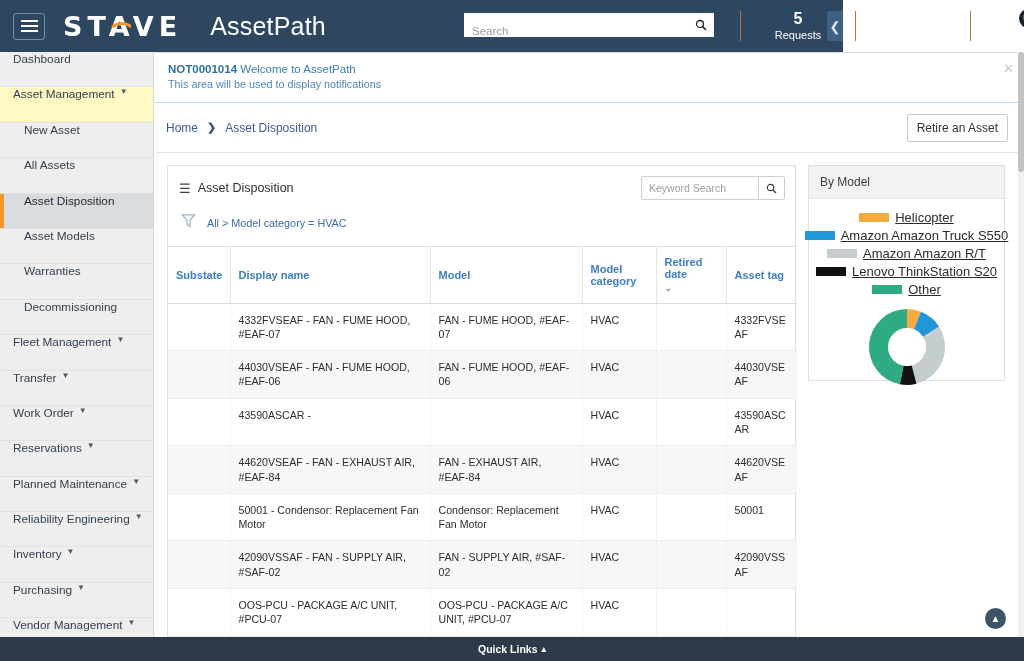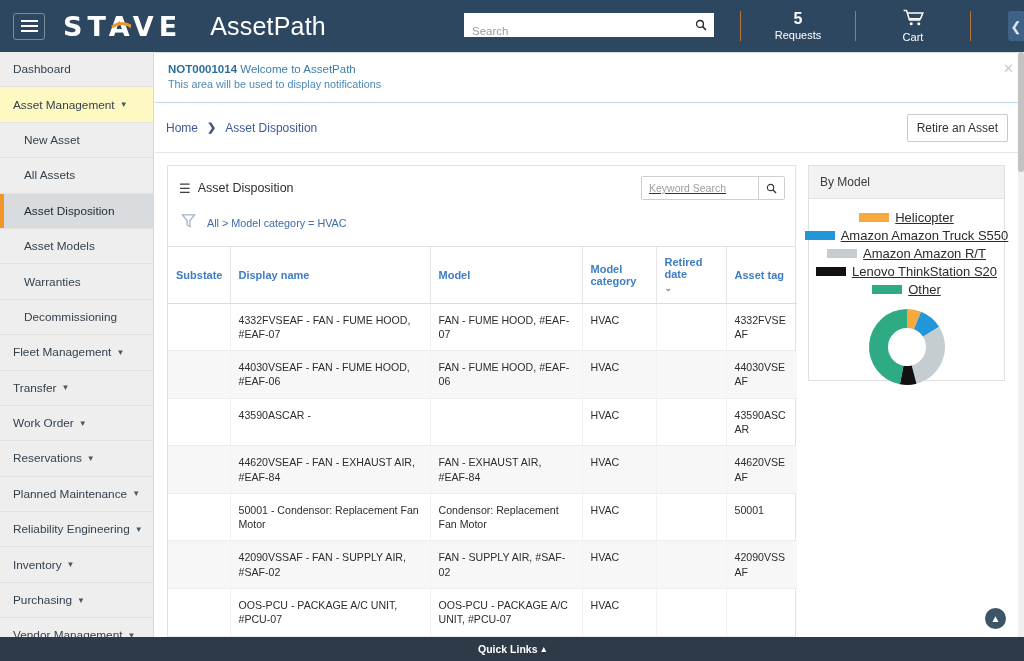--- a/index.html
+++ b/index.html
@@ -6,21 +6,21 @@
   * { box-sizing: border-box; margin: 0; padding: 0; }
   html, body {
     width: 1024px; height: 661px;
     font-family: "Liberation Sans", sans-serif;
     background: #ffffff; overflow: hidden;
   }
   #app { position: relative; width: 1024px; height: 661px; }
 
   
   .topnav {
-    position: absolute; top: 0; left: 0; width: 1024px; height: 52px;
+    position: absolute; top: 0; left: 0; width: 843px; height: 52px;
     background: #2e4760; display: flex; align-items: center;
   }
   .hamburger {
     margin-left: 13px; width: 32px; height: 27px;
     border: 1px solid #7b8c9e; border-radius: 3px;
     display: flex; flex-direction: column; justify-content: center;
     align-items: center; gap: 3px; cursor: pointer;
   }
   .hamburger i { display: block; width: 17px; height: 2px; background: #fff; }
   .logo {
@@ -72,21 +72,21 @@
     display: flex; align-items: center; justify-content: center; cursor: pointer;
     border-radius: 3px 0 0 3px;
   }
 
   
   .sidebar {
     position: absolute; top: 52px; left: 0; width: 154px; height: 585px;
     background: #eeeeee; border-right: 1px solid #d8d8d8; overflow: hidden;
   }
   .side-item {
-    position: relative; height: 35.4px; display: flex; align-items: center;
+    position: relative; height: 35.4px; display: flex; 
     font-size: 11.8px; color: #34414e; border-bottom: 1px solid #e2e2e2;
     padding-left: 13px; cursor: pointer; white-space: nowrap;
   }
   .side-item.sub { padding-left: 24px; }
   .side-item.group { background: #fef9c3; }
   .side-item.active { background: #d9dcde; color: #1b2733; }
   .side-item.active:before {
     content: ""; position: absolute; left: 0; top: 0; bottom: 0;
     width: 3.5px; background: #f0962a;
   }
@@ -128,21 +128,21 @@
   .listcard { width: 629px; border: 1px solid #e1e1e1; background: #fff; }
   .listhead { display: flex; align-items: center; padding: 10px 10px 9px 11px; }
   .listhead .burger { font-size: 13px; color: #3e3e3e; margin-right: 7px; }
   .listhead .ttl { font-size: 12.5px; color: #2f2f2f; }
   .kw {
     margin-left: auto; display: flex; height: 24px;
     border: 1px solid #cfcfcf; border-radius: 2px; overflow: hidden; background: #fff;
   }
   .kw input {
     width: 116px; border: 0; outline: none; padding: 0 7px;
-    font-size: 10.5px; color: #333; font-family: "Liberation Sans", sans-serif; text-decoration: underline;
+    font-size: 10.5px; color: #333; font-family: "Liberation Sans", sans-serif;
   }
   .kw input::placeholder { color: #9d9d9d; }
   .kw .btn {
     width: 26px; border-left: 1px solid #cfcfcf; background: #fff;
     display: flex; align-items: center; justify-content: center; cursor: pointer;
   }
   .filterrow {
     display: flex; align-items: center; padding: 4px 11px 13px 13px;
     border-bottom: 1px solid #e1e1e1;
   }

